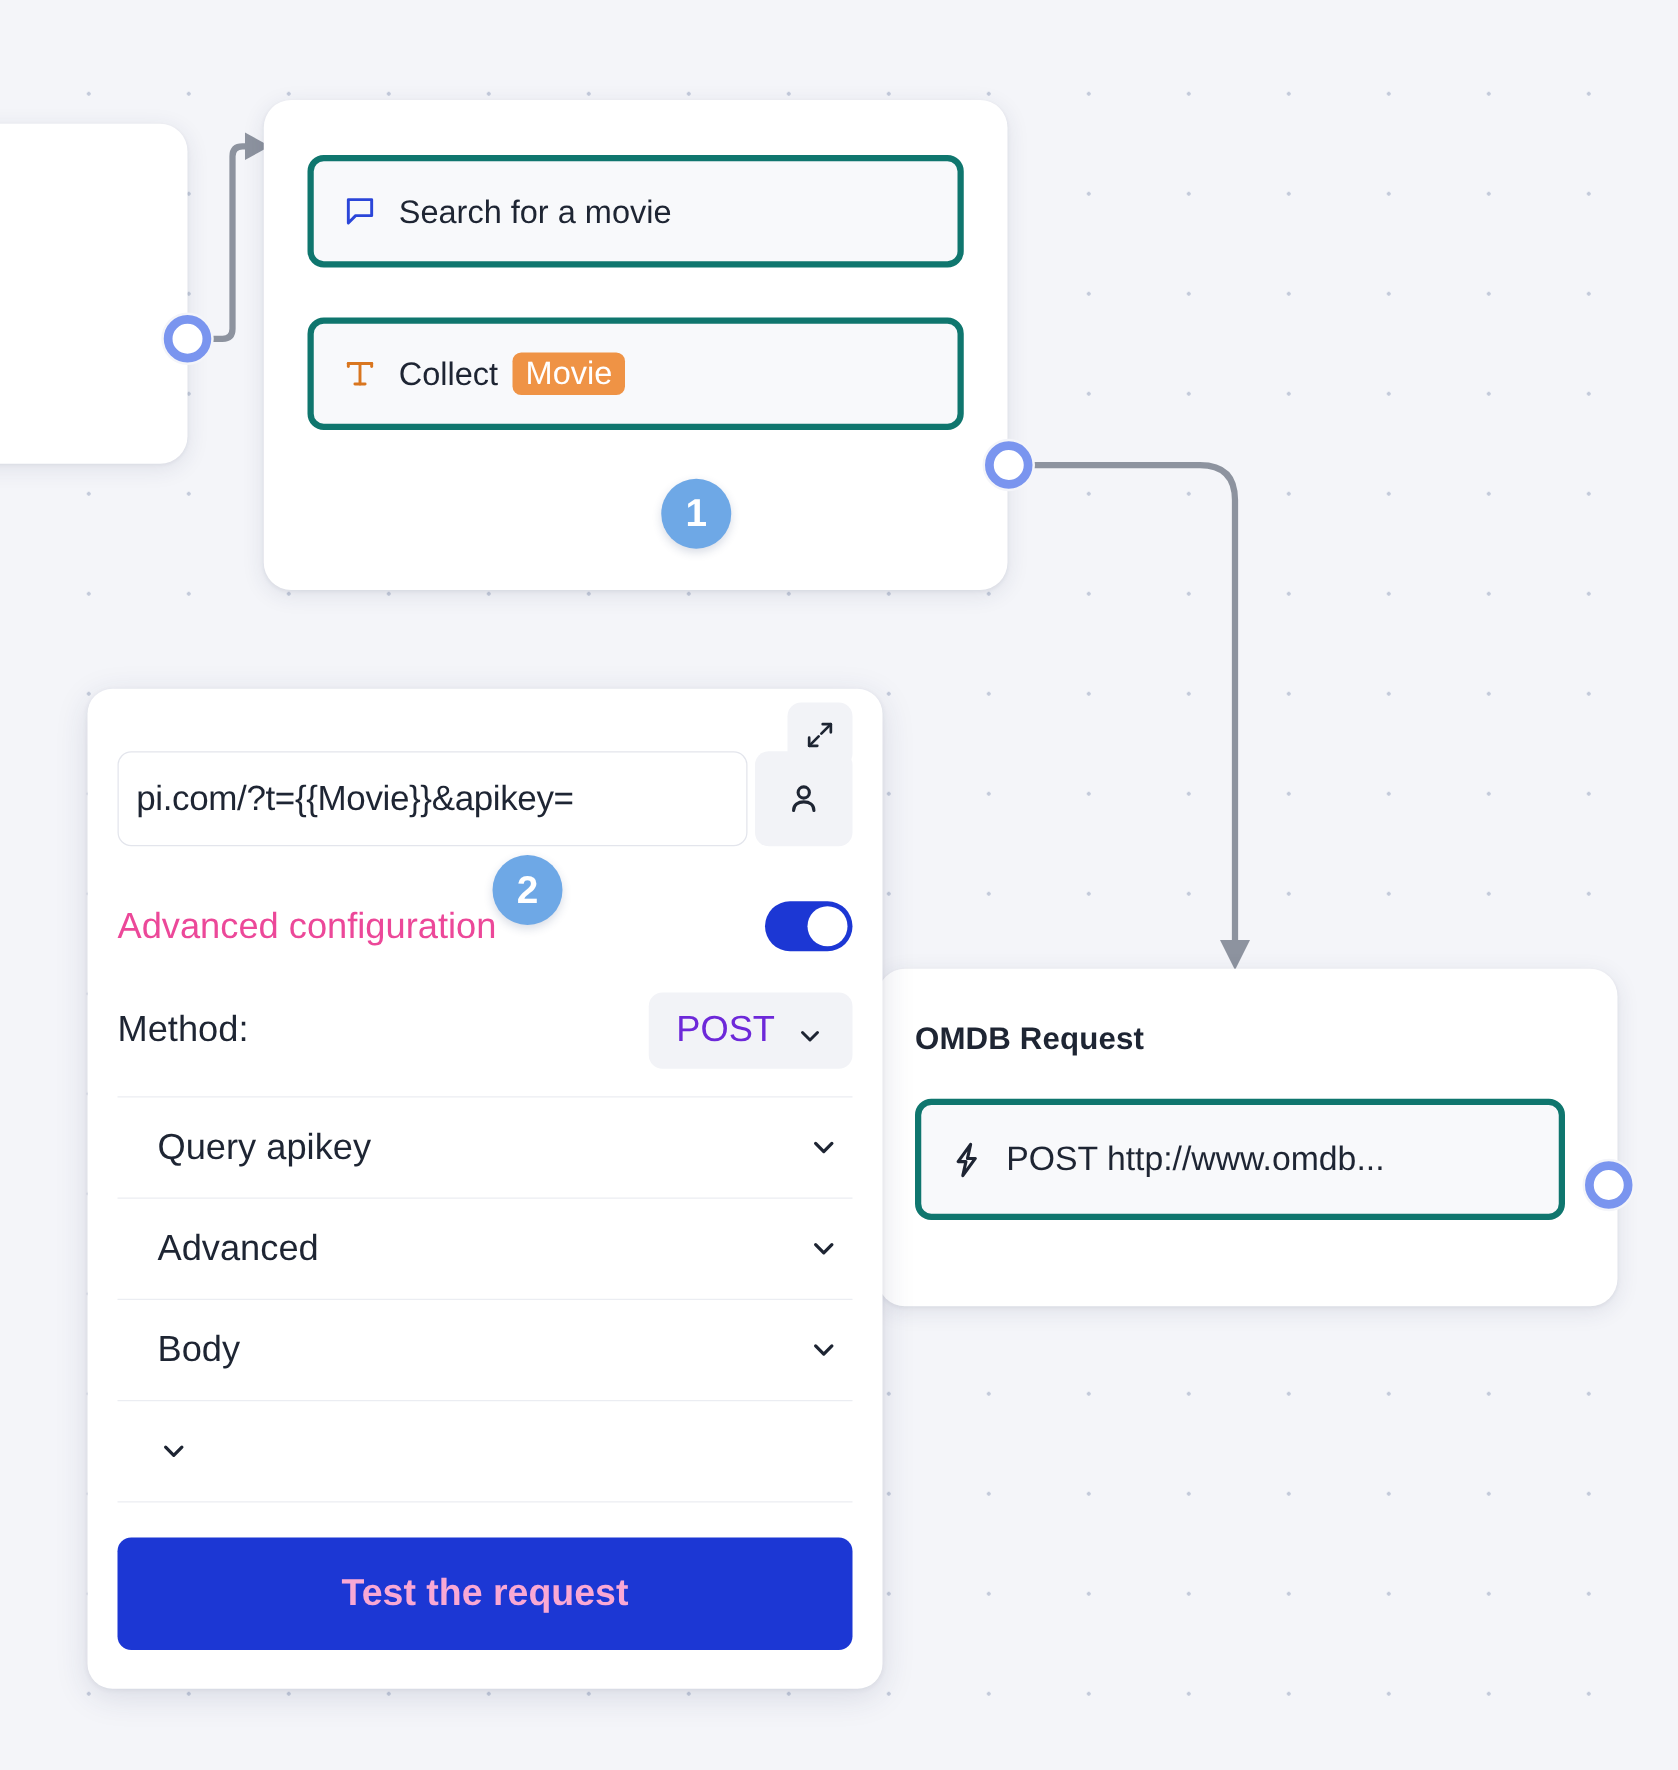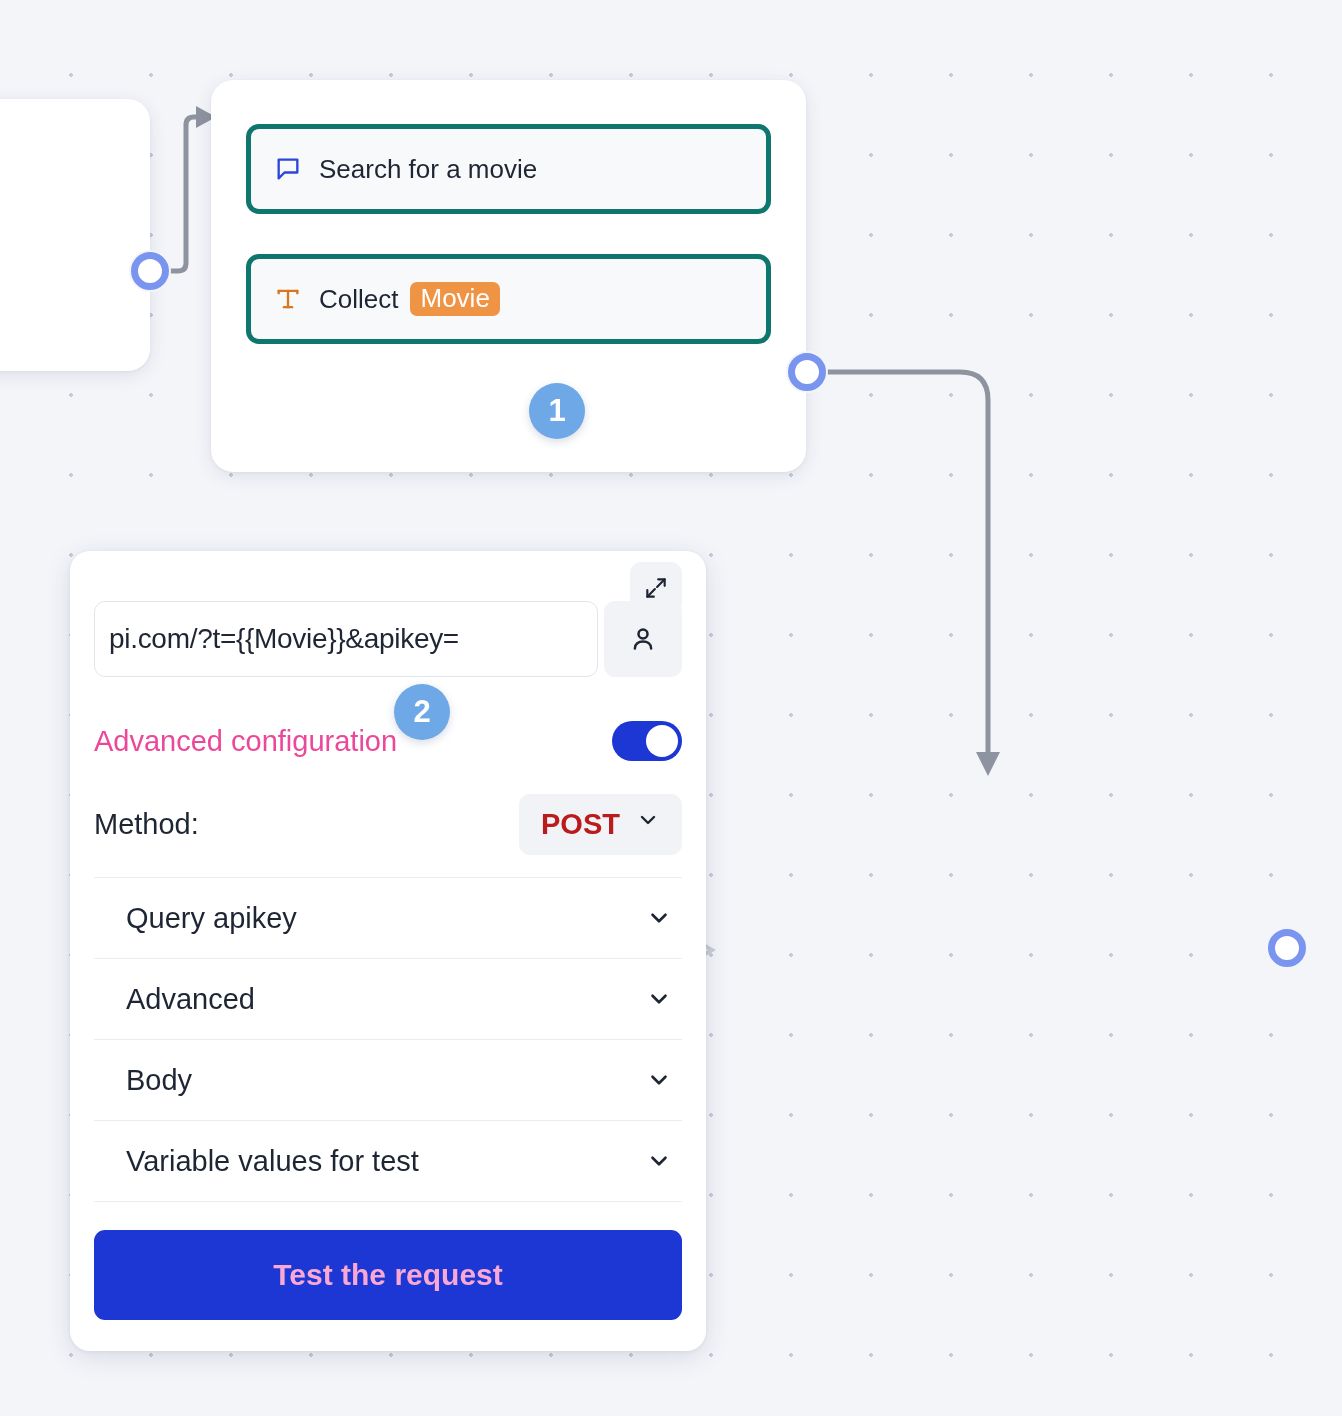--- a/index.html
+++ b/index.html
@@ -249,29 +249,29 @@
     align-items: center;
     justify-content: space-between;
     margin-top: 33px;
     padding-bottom: 22px;
     border-bottom: 1px solid #ebedf2;
   }
   .method-label { font-size: 29px; color: #1e2533; }
 
   .method-select {
     display: flex;
-    align-items: flex-start;
+    align-items: flex-end;
     gap: 16px;
     background: #f2f3f7;
     border: none;
     border-radius: 11px;
     padding: 14px 22px;
     font-size: 29px;
-    font-weight: 700;
-    color: #b91c1c;
+    font-weight: 400;
+    color: #6d28d9;
     cursor: pointer;
     font-family: "Liberation Sans", sans-serif;
   }
 
   .accordion-item {
     display: flex;
     align-items: center;
     justify-content: space-between;
     height: 81px;
     padding: 0 10px 0 32px;
@@ -340,20 +340,33 @@
           <path d="M8.5 19 h7"></path>
         </svg>
       </span>
       <span class="row-text">
         <span>Collect</span>
         <span class="chip-var">Movie</span>
       </span>
     </div>
   </div>
 
+  <div class="node" id="node-omdb">
+
+    <div class="node-title">OMDB Request</div>
+
+    <div class="node-row">
+      <span class="glyph">
+        <svg width="30" height="30" viewBox="0 0 24 24" fill="none" stroke="#1e2533" stroke-width="2" stroke-linejoin="round" stroke-linecap="round">
+          <path d="M14 2 L6 13 h5 l-2 9 8-11 h-5 z"></path>
+        </svg>
+      </span>
+      <span>POST http://www.omdb...</span>
+    </div>
+  </div>
 
   <div class="port" id="port-left-out"></div>
   <div class="port" id="port-movie-out"></div>
   <div class="port" id="port-omdb-out"></div>
 
   <div id="panel-request-config">
 
     <button class="panel-expand-btn">
       <svg width="26" height="26" viewBox="0 0 24 24" fill="none" stroke="#1e2533" stroke-width="2" stroke-linecap="round" stroke-linejoin="round">
         <path d="M14 4 h6 v6"></path>
@@ -413,21 +426,20 @@
       <div class="accordion-item">
         <span>Body</span>
         <span>
           <svg width="26" height="26" viewBox="0 0 24 24" fill="none" stroke="#1e2533" stroke-width="2.4" stroke-linecap="round" stroke-linejoin="round">
             <path d="M6 9 l6 6 6-6"></path>
           </svg>
         </span>
       </div>
 
       <div class="accordion-item">
-        <span>Variable values for test</span>
         <span>
           <svg width="26" height="26" viewBox="0 0 24 24" fill="none" stroke="#1e2533" stroke-width="2.4" stroke-linecap="round" stroke-linejoin="round">
             <path d="M6 9 l6 6 6-6"></path>
           </svg>
         </span>
       </div>
 
       <button class="test-btn">Test the request</button>
 
     </div>

